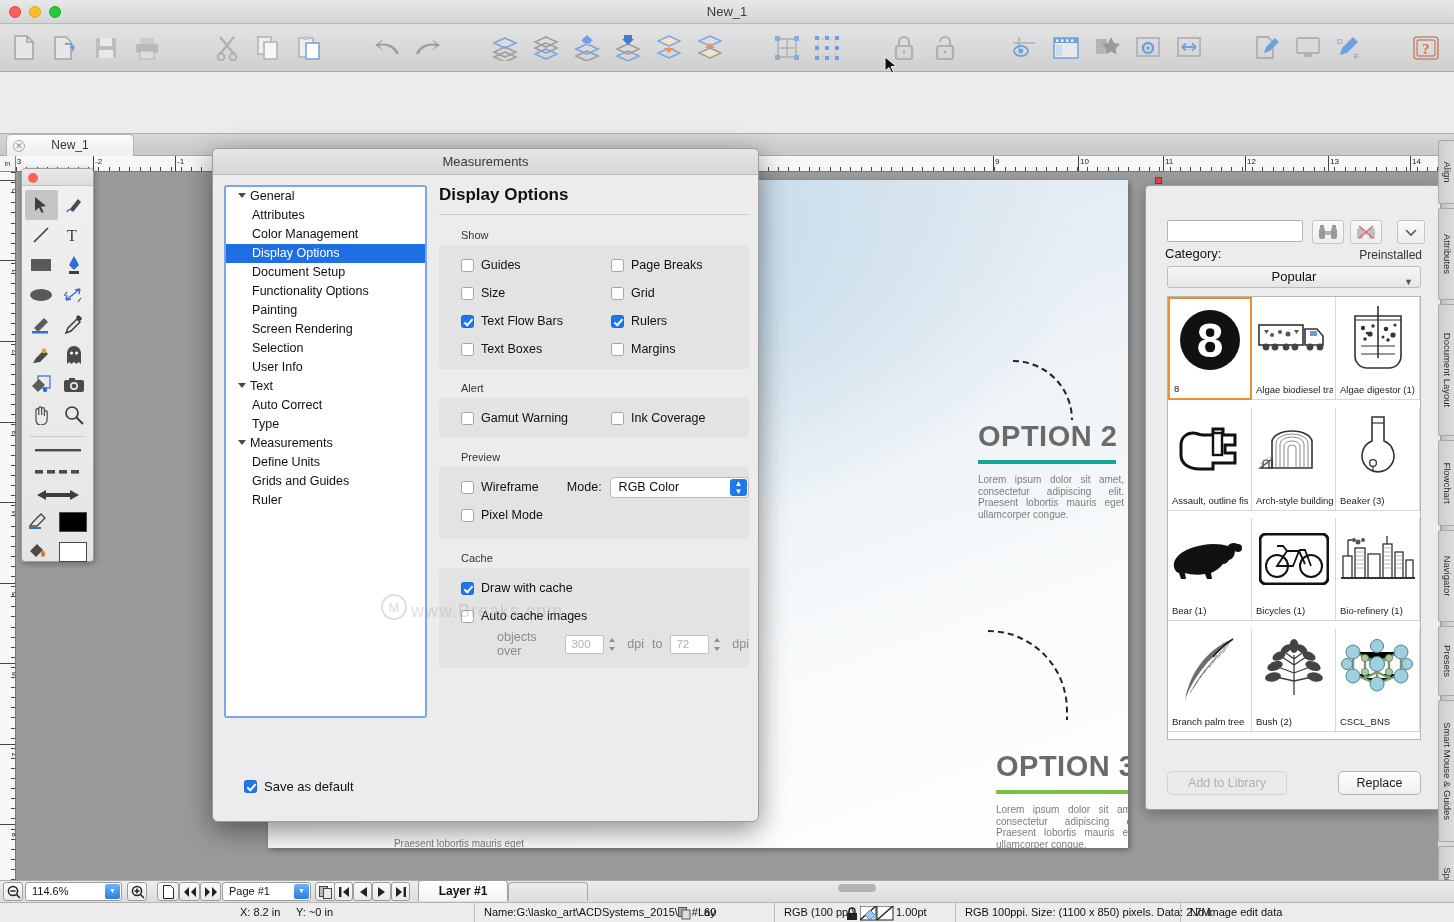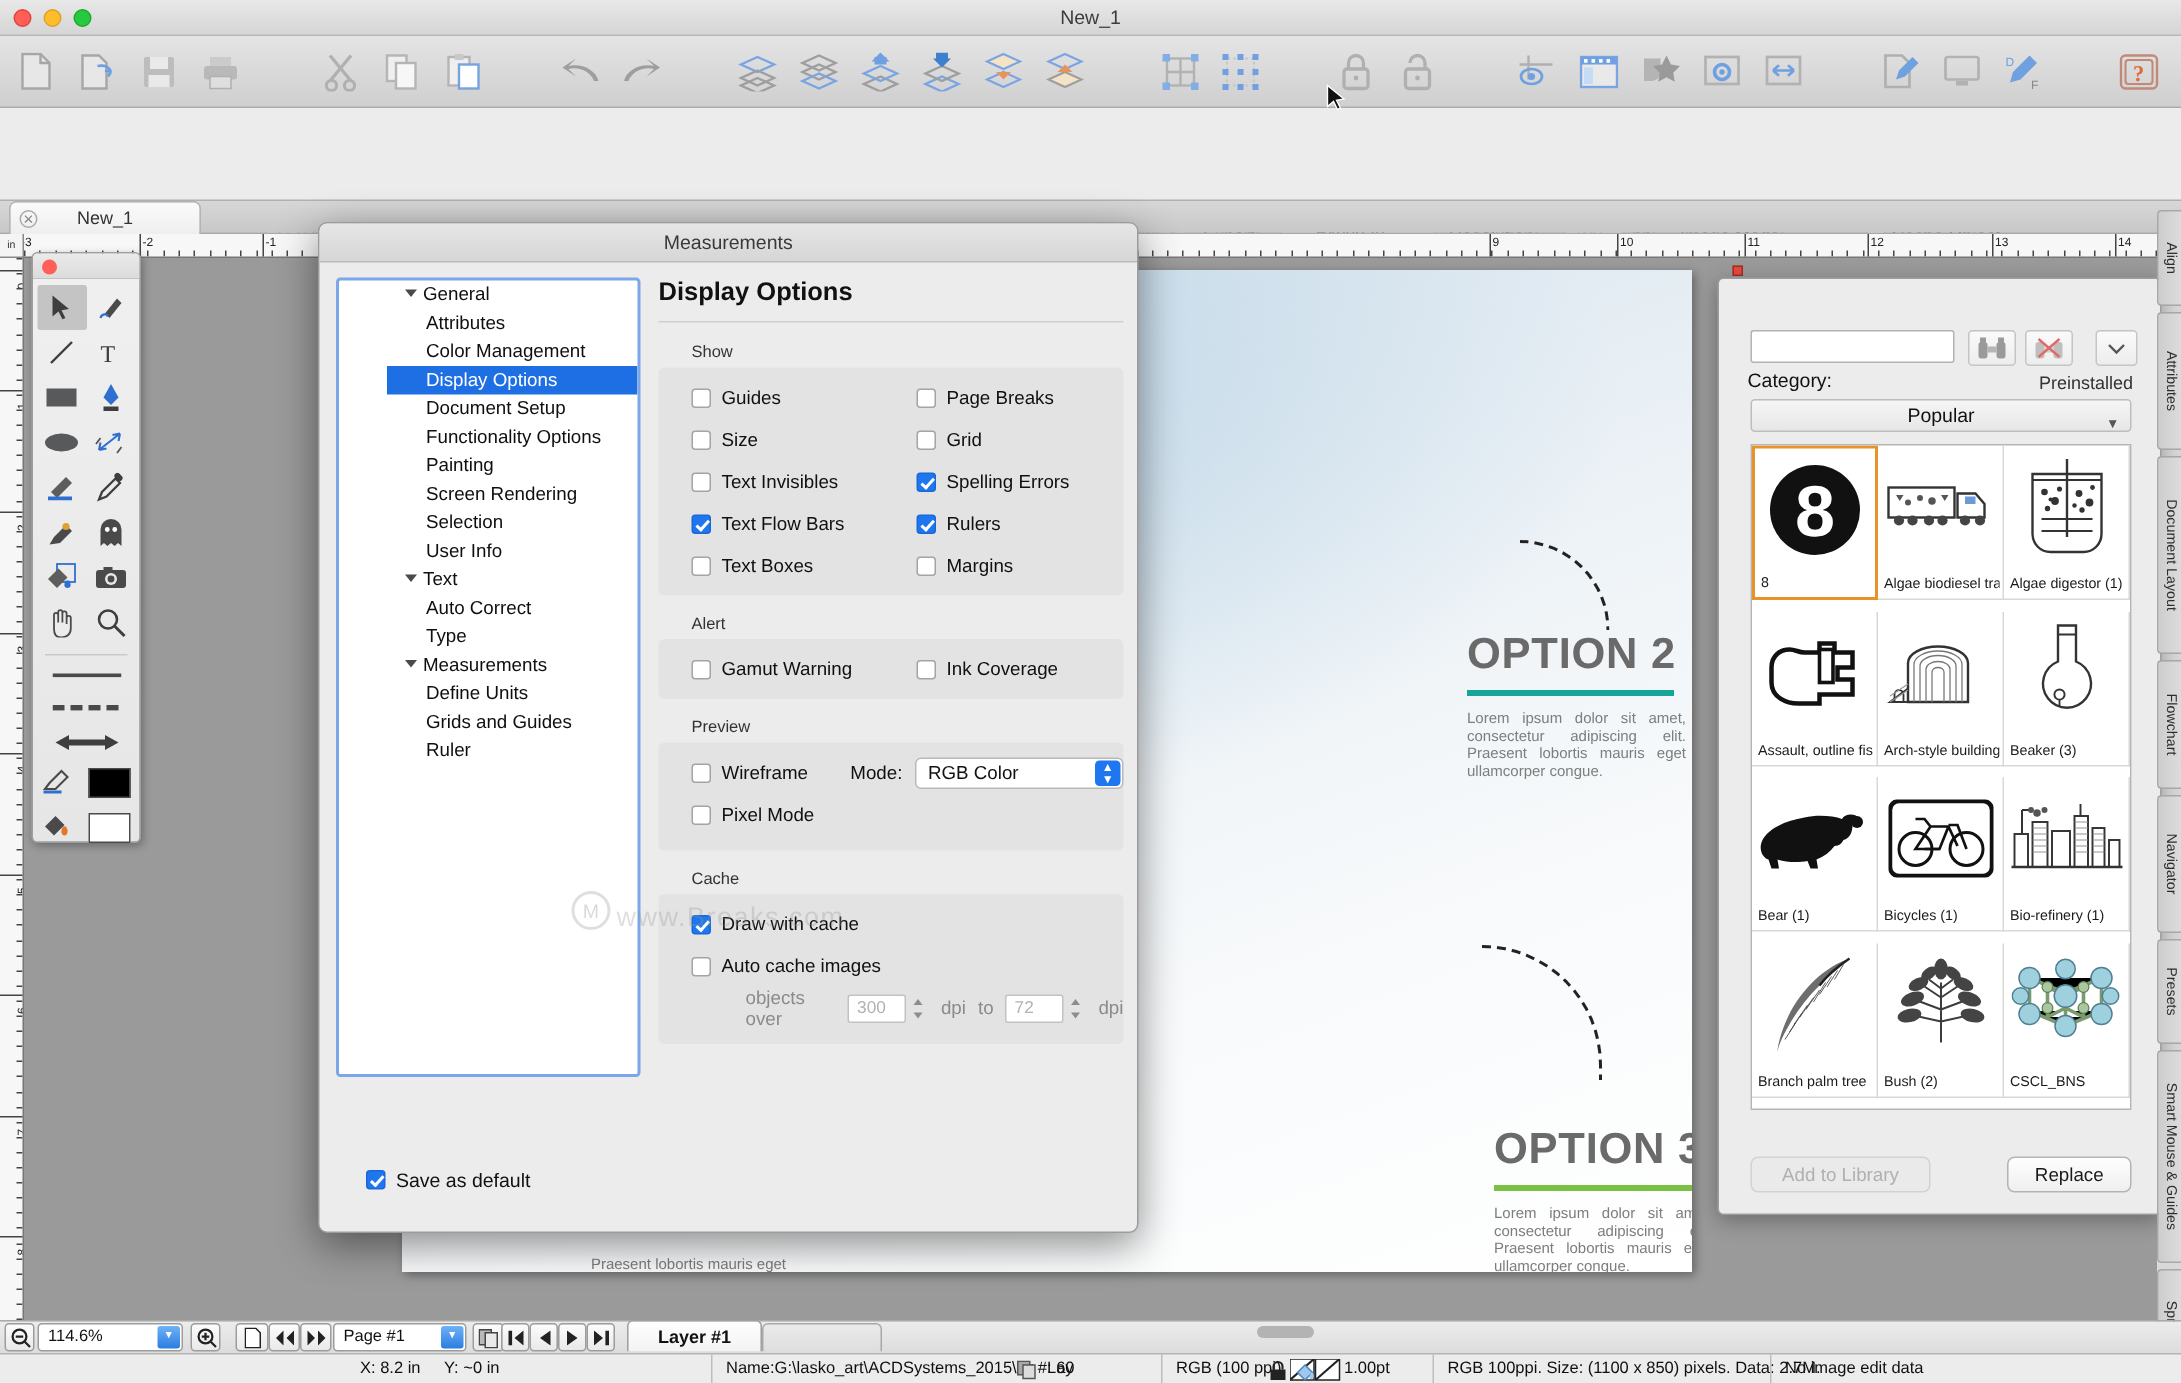--- a/index.html
+++ b/index.html
@@ -141,21 +141,21 @@
   
   .prefs { position: absolute; top: 148px; left: 212px; width: 547px; height: 674px;
     background: #ececec; border: 1px solid #9c9c9c; border-radius: 6px;
     box-shadow: 0 8px 28px rgba(0,0,0,.45); overflow: hidden; }
   .prefs-title { height: 26px; background: linear-gradient(to bottom,#e6e6e6,#d6d6d6);
     border-bottom: 1px solid #bcbcbc; text-align: center; line-height: 25px;
     font-size: 13px; color: #393939; }
   .prefs-tree { position: absolute; top: 36px; left: 11px; width: 203px; height: 533px;
     background: #fff; border: 2px solid #7ba7e8; border-radius: 3px; overflow: hidden;
     font-size: 12.5px; }
-  .tnode { height: 19px; line-height: 19px; padding-left: 26px; color: #0f0f0f; position: relative; margin-left: 32px;}
+  .tnode { height: 19px; line-height: 19px; padding-left: 26px; color: #0f0f0f; position: relative;}
   .tnode.grp { padding-left: 12px; }
   .tnode.grp .tri { position: absolute; left: 12px; top: 6px;
     border-left: 4.5px solid transparent; border-right: 4.5px solid transparent;
     border-top: 5px solid #4a4a4a; }
   .tnode.grp span.lbl { margin-left: 12px; }
   .tnode.sel { background: #1f6fe4; color: #fff; }
   .prefs-pane { position: absolute; top: 36px; left: 226px; width: 310px; }
   .pane-h { font-size: 17px; font-weight: bold; color: #111; padding: 0 0 9px 0;}
   .pane-hr { height: 1px; background: #cfcfcf; margin-bottom: 14px;}
   .grp-lab { font-size: 11px; color: #333; margin: 0 0 4px 22px; }
@@ -1098,30 +1098,20 @@
               <span class="cbox"></span>
               <span>Size</span>
             </div>
             <div class="cbcell" style="width: 160px; padding-left: 22px;">
               <span class="cbox"></span>
               <span>Grid</span>
             </div>
           </div>
           <div class="cbrow">
             <div class="cbcell" style="width: 150px; padding-left: 22px;">
-              <span class="cbox"></span>
-              <span>Text Invisibles</span>
-            </div>
-            <div class="cbcell" style="width: 160px; padding-left: 22px;">
-              <span class="cbox on"></span>
-              <span>Spelling Errors</span>
-            </div>
-          </div>
-          <div class="cbrow">
-            <div class="cbcell" style="width: 150px; padding-left: 22px;">
               <span class="cbox on"></span>
               <span>Text Flow Bars</span>
             </div>
             <div class="cbcell" style="width: 160px; padding-left: 22px;">
               <span class="cbox on"></span>
               <span>Rulers</span>
             </div>
           </div>
           <div class="cbrow">
             <div class="cbcell" style="width: 150px; padding-left: 22px;">

